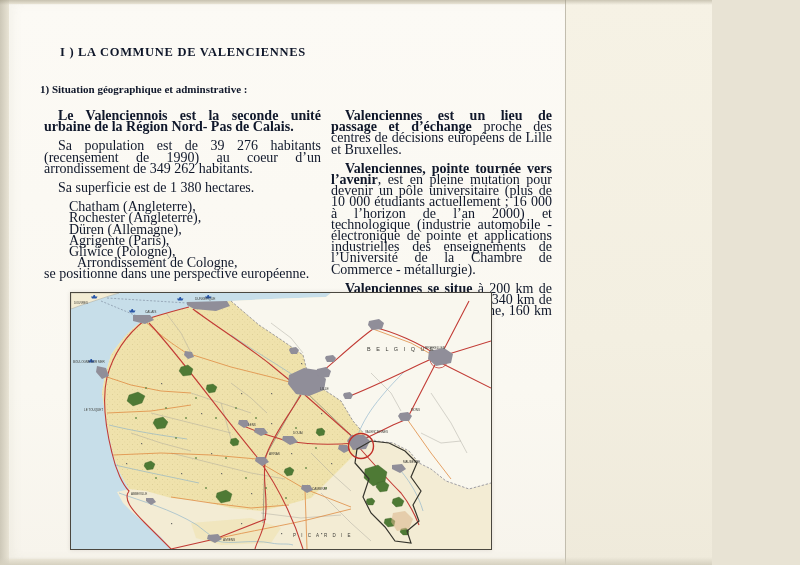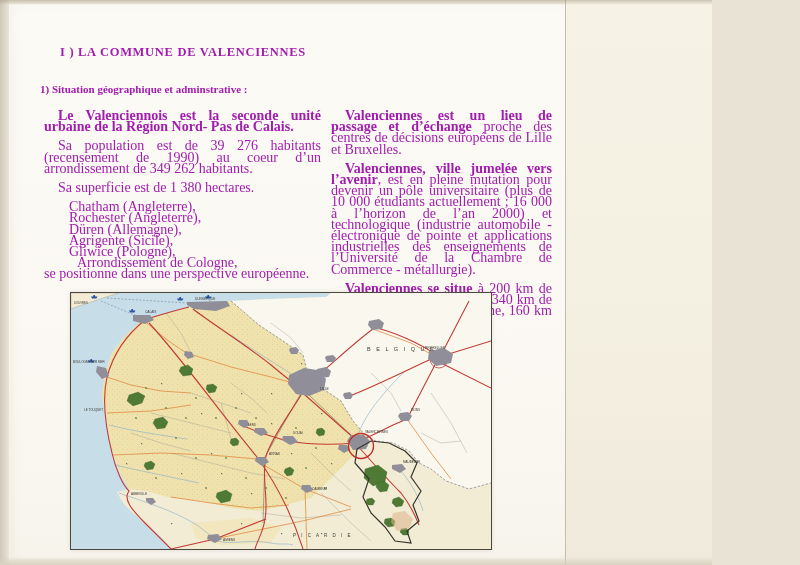--- a/index.html
+++ b/index.html
@@ -1,17 +1,17 @@
 <!DOCTYPE html>
 <html><head>
 <meta charset="utf-8">
 <style>
   html,body{margin:0;padding:0;background:#e8e3d4;}
   #canvas{position:relative;width:712px;height:565px;overflow:hidden;
-          background:#f0ebdd;font-family:"Liberation Serif",serif;color:#a21caf;}
+          background:#f0ebdd;font-family:"Liberation Serif",serif;color:#0f172a;}
 
   
   .page-right{position:absolute;left:565px;top:0;width:235px;height:565px;
               background:linear-gradient(180deg,#f6f2e5 0%,#f3efe1 60%,#efeadb 100%);
               border-left:1px solid #c2bdae;}
   .page-left{position:absolute;left:8px;top:4px;width:557px;height:555px;
              background:linear-gradient(180deg,#fcfaf5 0%,#faf8f1 70%,#f7f4ec 100%);
              box-shadow:inset 6px 0 10px rgba(120,110,80,0.05);}
   .spine-shadow{position:absolute;left:0;top:0;width:9px;height:565px;
                 background:linear-gradient(90deg,#cdc8b8,#e9e4d5);}
@@ -60,31 +60,31 @@
 
   <div class="col col-left">
     <p class="ind"><b>Le Valenciennois est la seconde unité urbaine de la Région Nord- Pas de Calais.</b></p>
     <p class="ind">Sa population est de 39 276 habitants (recensement de 1990) au coeur d’un arrondissement de 349 262 habitants.</p>
     <p class="ind">Sa superficie est de 1 380 hectares.</p>
     <div class="twin">
       <div class="twin-list">
         <div>Chatham (Angleterre),</div>
         <div>Rochester (Angleterre),</div>
         <div>Düren (Allemagne),</div>
-        <div>Agrigente (Sicile),</div>
+        <div>Agrigente (Paris),</div>
         <div>Gliwice (Pologne),</div>
         <div>Arrondissement de Cologne,</div>
       </div>
     </div>
     <p class="outro">se positionne dans une perspective européenne.</p>
   </div>
 
   <div class="col col-right">
     <p class="ind"><b>Valenciennes est un lieu de passage et d’échange</b><span> proche des centres de décisions européens de Lille et Bruxelles.</span></p>
-    <p class="ind"><b>Valenciennes, ville jumelée vers l’avenir</b><span>, est en pleine mutation pour devenir un pôle universitaire (plus de 10 000 étudiants actuellement ; 16 000 à l’horizon de l’an 2000) et technologique (industrie automobile - électronique de pointe et applications industrielles des enseignements de l’Université de la Chambre de Commerce - métallurgie).</span></p>
+    <p class="ind"><b>Valenciennes, pointe tournée vers l’avenir</b><span>, est en pleine mutation pour devenir un pôle universitaire (plus de 10 000 étudiants actuellement ; 16 000 à l’horizon de l’an 2000) et technologique (industrie automobile - électronique de pointe et applications industrielles des enseignements de l’Université de la Chambre de Commerce - métallurgie).</span></p>
     <p class="ind"><b>Valenciennes se situe</b><span> à 200 km de Paris, 100 km de Bruxelles, 340 km de Londres , 280 km de Cologne, 160 km d’Anvers.</span></p>
   </div>
 
   <div class="map-frame">
     <svg viewBox="0 0 420 256" width="420" height="256">
       <defs>
         <pattern id="dots" width="5" height="5" patternUnits="userSpaceOnUse">
           <rect width="5" height="5" fill="#efe2ac"></rect>
           <circle cx="1.4" cy="1.6" r="0.45" fill="#b3a362" opacity="0.7"></circle>
           <circle cx="3.8" cy="3.9" r="0.4" fill="#b3a362" opacity="0.5"></circle>

